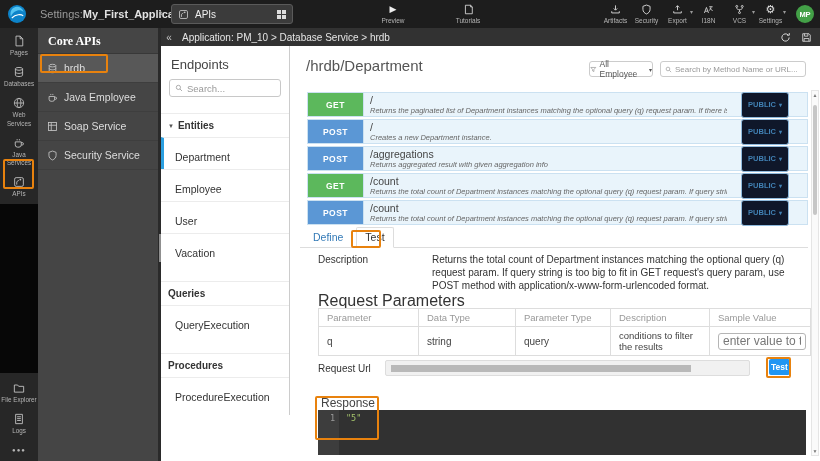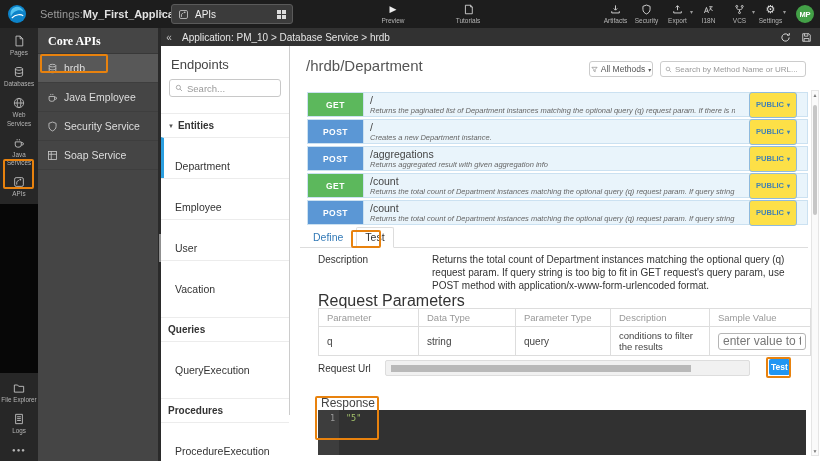--- a/index.html
+++ b/index.html
@@ -58,21 +58,21 @@
 
   
   .endpoints { position:absolute; left:161px; top:46px; width:129px; height:369px; background:#fff; border-right:1px solid #ccc; }
   .ep-title { margin:11px 0 0 10px; font-size:13px; color:#444; }
   .ep-search { margin:7px 8px 8px; height:18px; border:1px solid #c8c8c8; border-radius:3px; display:flex; align-items:center; gap:4px; padding:0 5px; }
   .ep-search svg { width:8px; height:8px; color:#999; flex:none; }
   .ep-search input { width:100%; border:none; outline:none; font-size:9.5px; color:#333; font-family:"Liberation Sans",sans-serif; }
   .ep-search input::placeholder { color:#999; }
   .ep-sec-head { display:flex; align-items:center; gap:4px; padding:6px 0 6px 7px; font-size:10px; font-weight:bold; color:#333; border-top:1px solid #ececec;margin-top:16px; }
   .ep-sec-head .caret { font-size:6px; color:#555; }
-  .ep-item { padding:22px 0 6px 14px; font-size:10.5px; color:#333; border-top:1px solid #ececec; }
+  .ep-item { padding:13px 0 6px 14px; font-size:10.5px; color:#333; border-top:1px solid #ececec; }
   .ep-item.selected { border-left:3px solid #2b9fe0; padding-left:11px; }
 
   
   .main { position:absolute; left:290px; top:46px; width:530px; height:415px; background:#fff; }
   .main-title { position:absolute; left:16px; top:11px; font-size:15px; color:#555; }
   .filter-btn { position:absolute; left:299px; top:15px; width:64px; height:16px; border:1px solid #ccc; border-radius:3px; background:#fff; display:flex; align-items:center; justify-content:center; gap:3px; font-size:8.5px; color:#555; }
   .filter-btn svg { width:7px; height:7px; color:#777; }
   .filter-btn .caret { font-size:6px; color:#555; }
   .method-search { position:absolute; left:370px; top:15px; width:146px; height:16px; border:1px solid #ccc; border-radius:3px; display:flex; align-items:center; gap:3px; padding:0 4px; }
   .method-search svg { width:7px; height:7px; color:#999; flex:none; }
@@ -80,21 +80,21 @@
   .method-search input::placeholder { color:#999; }
 
   .methods { position:absolute; left:17px; top:46px; width:501px; }
   .method-row { height:25px; margin-bottom:2px; background:#e9f4fb; border:1px solid #cbe1f1; display:flex; align-items:stretch; }
   .verb { width:55px; flex:none; display:flex; align-items:center; justify-content:center; color:#fff; font-size:8.5px; font-weight:bold; letter-spacing:.5px; }
   .verb.v-get { background:#5cb85c; }
   .verb.v-post { background:#5b97d5; }
   .m-body { flex:1; min-width:0; padding:2px 6px 0; border-left:1px solid #cbe1f1; }
   .m-path { font-size:10.5px; color:#444; line-height:11px; white-space:nowrap; overflow:hidden; }
   .m-desc { font-size:7.5px; font-style:italic; color:#666; line-height:9px; white-space:nowrap; overflow:hidden; }
-  .public-btn { align-self:center; flex:none; margin:0 10px 0 8px; height:26px; padding:0 6px; background:#fde047; border:1px solid #8fbadd; border-radius:3px; color:#4181b4; font-size:7.5px; font-weight:bold; display:flex; align-items:center; gap:3px; }
+  .public-btn { align-self:center; flex:none; margin:0 18px 0 8px; height:26px; padding:0 6px; background:#0f172a; border:1px solid #8fbadd; border-radius:3px; color:#4181b4; font-size:7.5px; font-weight:bold; display:flex; align-items:center; gap:3px; }
   .public-btn .caret { font-size:6px; }
 
   .tabs { position:absolute; left:10px; top:182px; width:508px; height:20px; border-bottom:1px solid #ddd; display:flex; align-items:flex-end; }
   .tab { padding:3px 13px 4px; font-size:10.5px; }
   .tab.define { color:#337ab7; }
   .tab.test { color:#333; background:#fff; border:1px solid #ddd; border-bottom:1px solid #fff; margin-bottom:-1px; border-radius:2px 2px 0 0; padding:3px 8px 4px; }
 
   .desc-label { position:absolute; left:28px; top:208px; font-size:10px; color:#333; }
   .desc-text { position:absolute; left:142px; top:207px; width:372px; font-size:10px; color:#333; line-height:13px; }
   .rp-title { position:absolute; left:28px; top:246px; font-size:16px; color:#333; }
@@ -293,30 +293,30 @@
     <div class="sp-item">
       <svg viewBox="0 0 16 16" fill="none" stroke="currentColor" stroke-width="1.2">
           <path d="M3 6.5h8v4a3 3 0 01-3 3H6a3 3 0 01-3-3z"></path>
           <path d="M11 7.5h1.3a1.6 1.6 0 010 3.2H11"></path>
           <path d="M5.5 2.8v1.7M8.5 2.8v1.7"></path>
         </svg>
       <span>Java Employee</span>
     </div>
     <div class="sp-item">
       <svg viewBox="0 0 16 16" fill="none" stroke="currentColor" stroke-width="1.2">
-          <path d="M8 1.5l5.2 1.9v4.4c0 3.4-2.4 5.6-5.2 6.7-2.8-1.1-5.2-3.3-5.2-6.7V3.4z"></path>
-        </svg>
-      <span>Security Service</span>
-    </div>
-    <div class="sp-item">
-      <svg viewBox="0 0 16 16" fill="none" stroke="currentColor" stroke-width="1.2">
           <rect x="2.2" y="2.2" width="11.6" height="11.6"></rect>
           <path d="M2.2 6.2h11.6M6.2 2.2v11.6"></path>
         </svg>
       <span>Soap Service</span>
+    </div>
+    <div class="sp-item">
+      <svg viewBox="0 0 16 16" fill="none" stroke="currentColor" stroke-width="1.2">
+          <path d="M8 1.5l5.2 1.9v4.4c0 3.4-2.4 5.6-5.2 6.7-2.8-1.1-5.2-3.3-5.2-6.7V3.4z"></path>
+        </svg>
+      <span>Security Service</span>
     </div>
   </div>
   <div class="strip"></div>
   <div class="strip-thumb"></div>
 
   <div class="crumb">
     <span class="collapse-ic">«</span>
     <span class="crumb-text">Application: PM_10 &gt; Database Service &gt; hrdb</span>
     <span class="crumb-icons">
       <svg viewBox="0 0 16 16" fill="none" stroke="currentColor" stroke-width="1.4">
@@ -357,21 +357,21 @@
     </div>
     <div class="ep-item">ProcedureExecution</div>
   </div>
 
   <div class="main">
     <div class="main-title">/hrdb/Department</div>
     <div class="filter-btn">
       <svg viewBox="0 0 16 16" fill="none" stroke="currentColor" stroke-width="1.3">
           <path d="M2 3h12L9.6 8v5l-3.2-1.6V8z"></path>
         </svg>
-      <span>All Methods</span>
+      <span>All Employee</span>
       <span class="caret">▾</span>
     </div>
     <div class="method-search">
       <svg viewBox="0 0 16 16" fill="none" stroke="currentColor" stroke-width="1.6">
           <circle cx="6.8" cy="6.8" r="4.2"></circle>
           <path d="M10 10l4 4"></path>
         </svg>
       <input placeholder="Search by Method Name or URL..." style="">
     </div>
 

